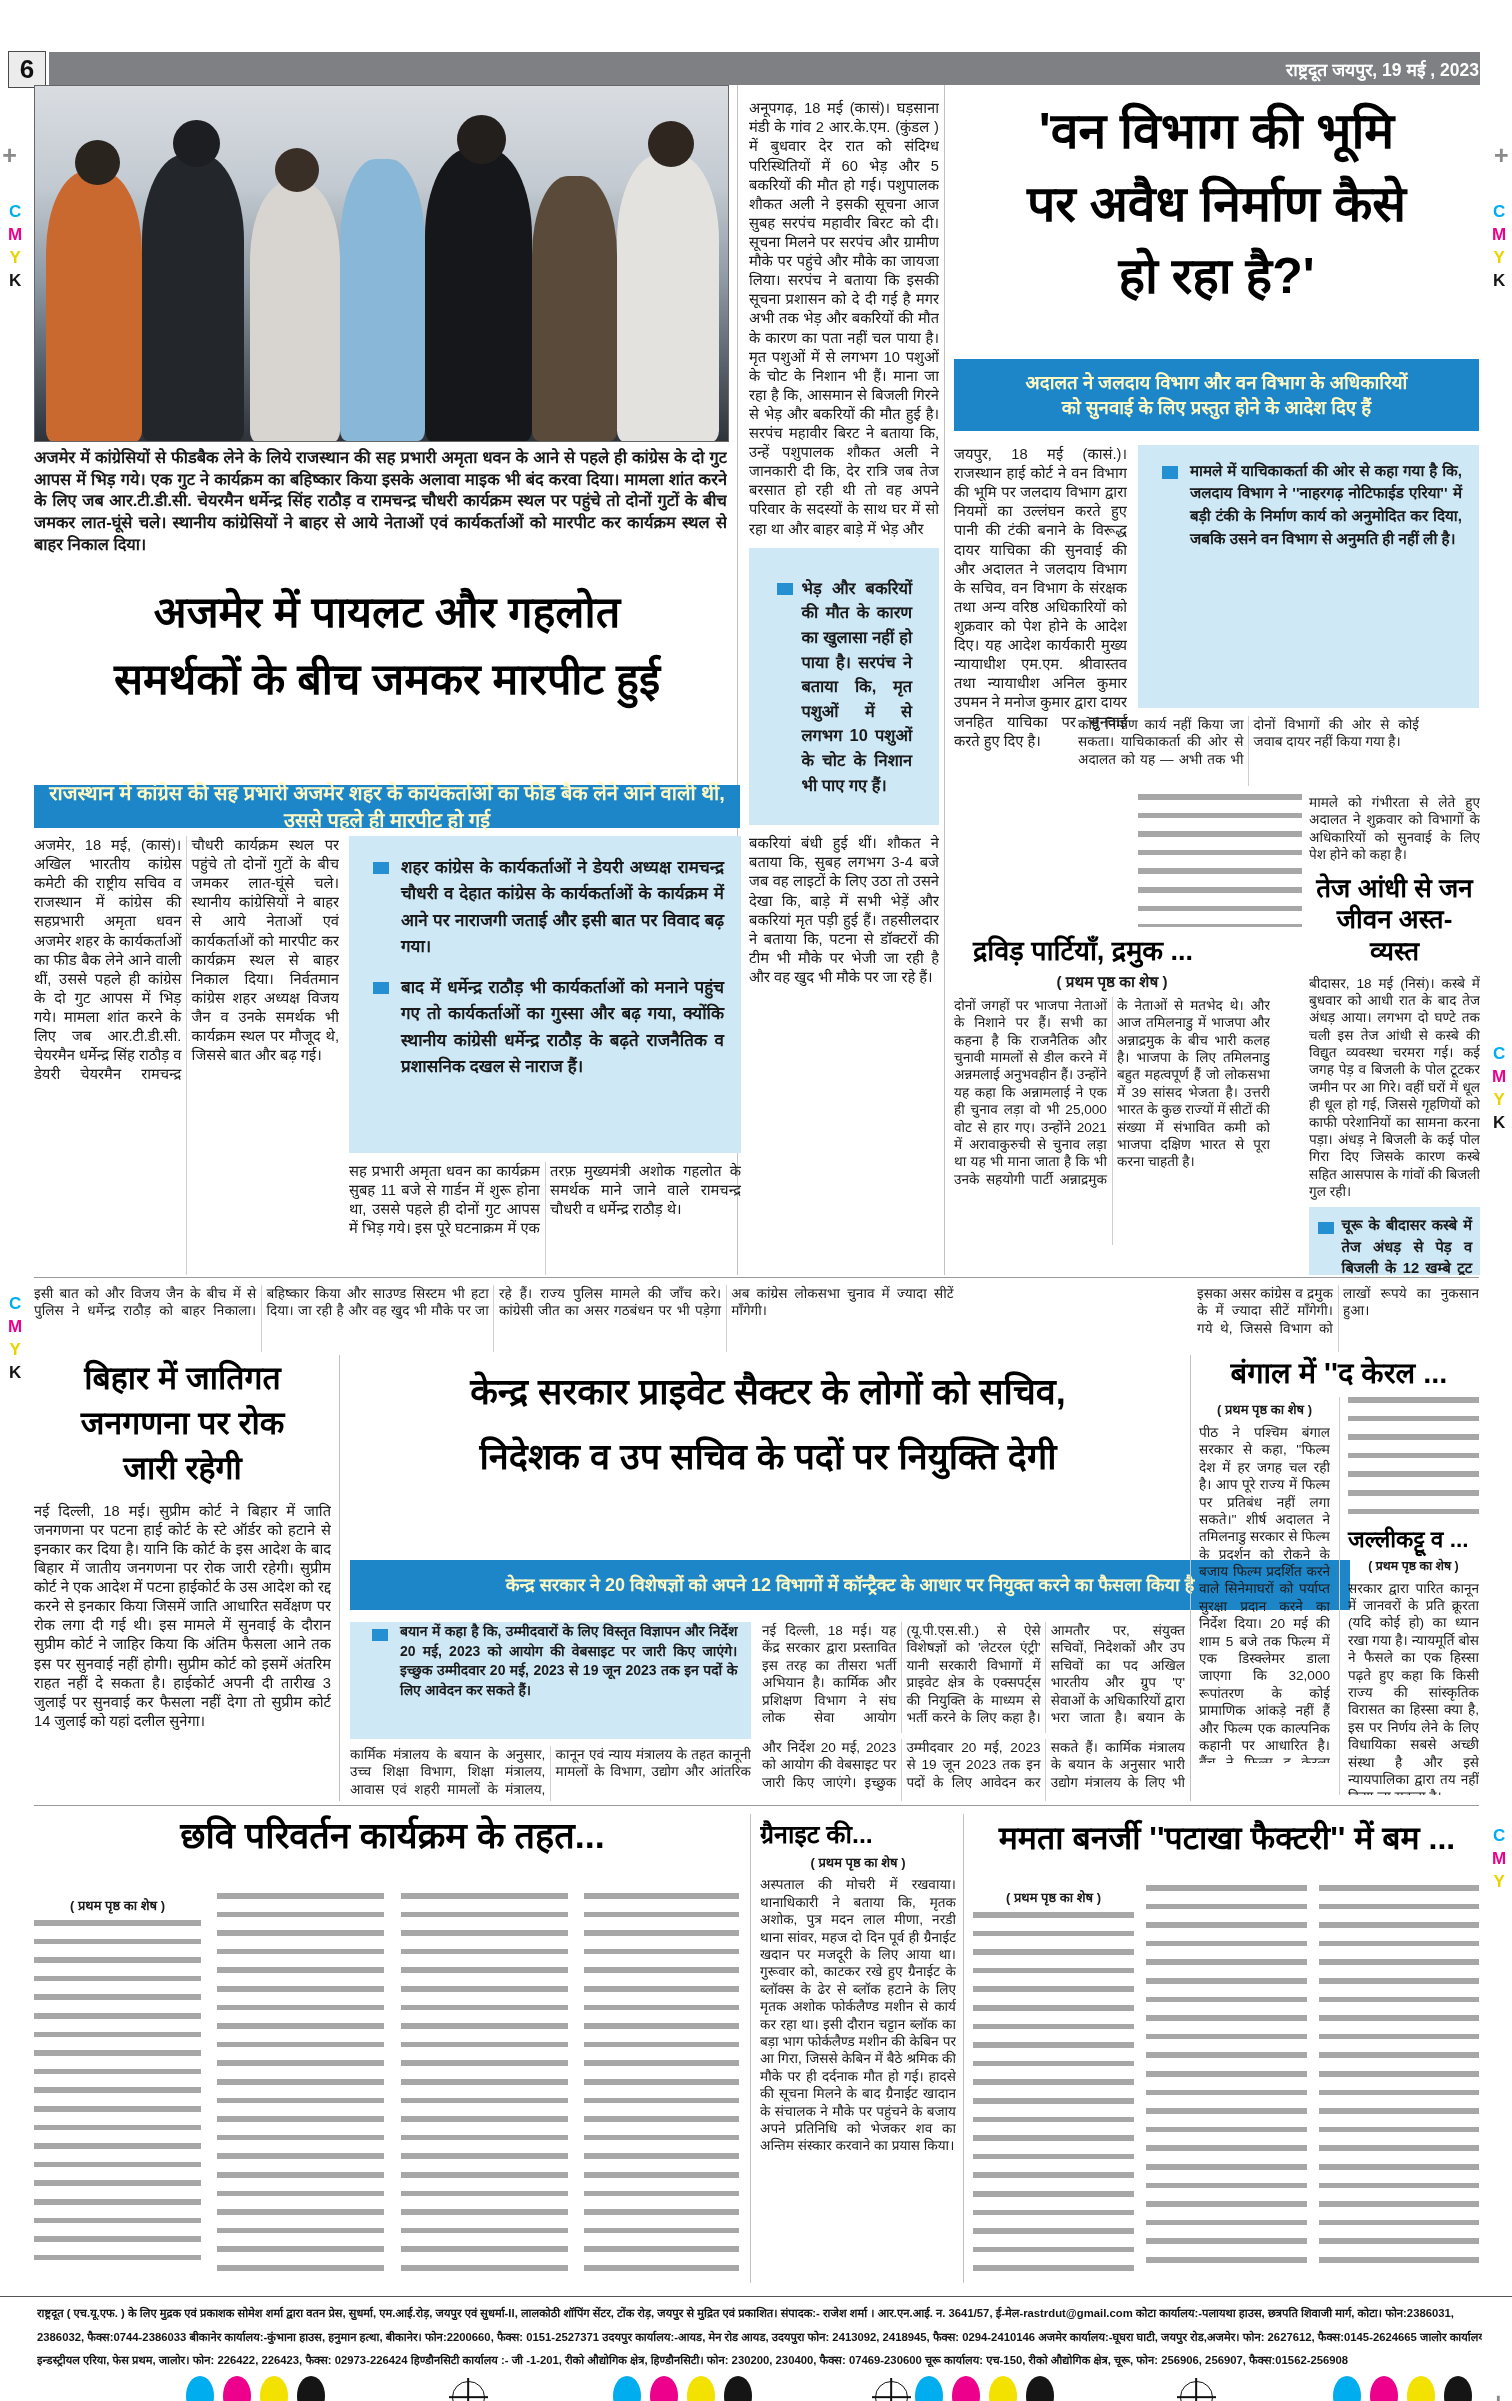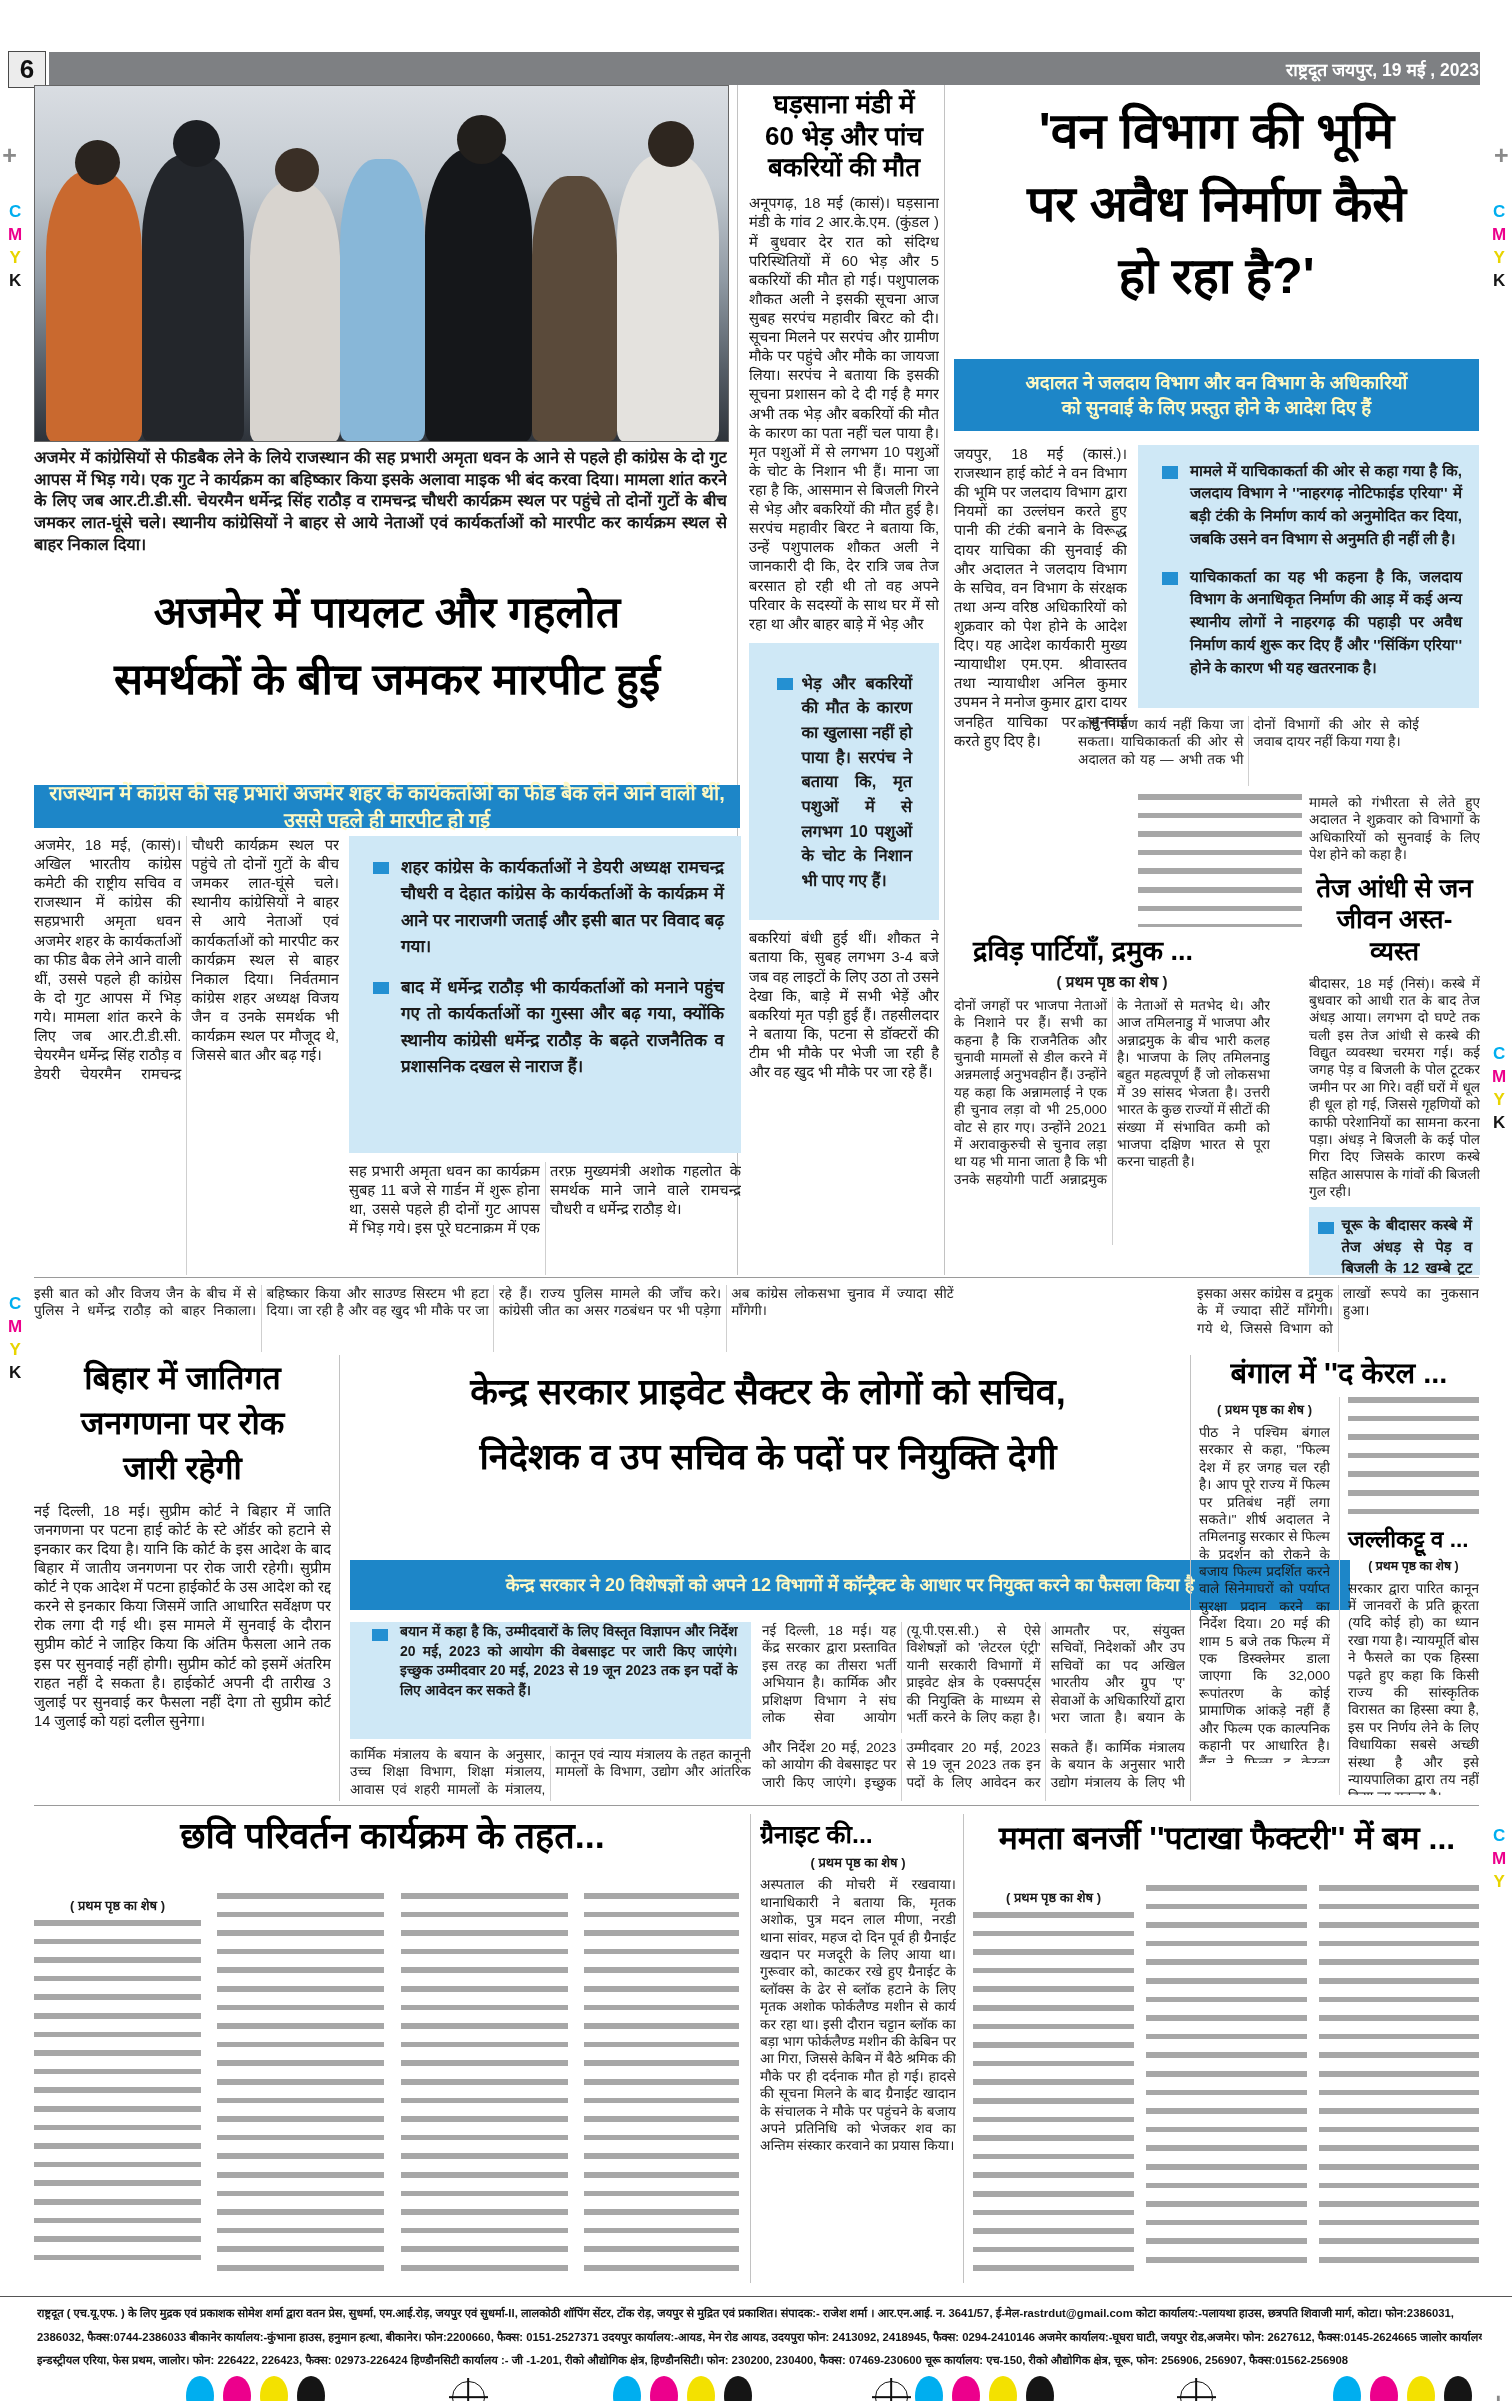--- a/index.html
+++ b/index.html
@@ -60,41 +60,37 @@
   <div class="head" style="left:422px;top:29px;width:49px;height:49px;background:#221f1c;"></div>
   <div class="fig" style="left:497px;top:90px;width:85px;height:265px;background:#5a4a3a;"></div>
   <div class="fig" style="left:582px;top:68px;width:102px;height:288px;background:#e4e2de;"></div>
   <div class="head" style="left:613px;top:35px;width:46px;height:46px;background:#2e261f;"></div>
 </div>
 <div class="abs caption" style="left:34px;top:447px;width:693px;height:111px;overflow:hidden;">अजमेर में कांग्रेसियों से फीडबैक लेने के लिये राजस्थान की सह प्रभारी अमृता धवन के आने से पहले ही कांग्रेस के दो गुट आपस में भिड़ गये। एक गुट ने कार्यक्रम का बहिष्कार किया इसके अलावा माइक भी बंद करवा दिया। मामला शांत करने के लिए जब आर.टी.डी.सी. चेयरमैन धर्मेन्द्र सिंह राठौड़ व रामचन्द्र चौधरी कार्यक्रम स्थल पर पहुंचे तो दोनों गुटों के बीच जमकर लात-घूंसे चले। स्थानीय कांग्रेसियों ने बाहर से आये नेताओं एवं कार्यकर्ताओं को मारपीट कर कार्यक्रम स्थल से बाहर निकाल दिया।</div>
 
 <div class="abs vrule" style="left:737px;top:85px;height:1190px;"></div>
 <div class="abs vrule" style="left:944px;top:85px;height:1190px;"></div>
 <div class="abs" style="left:749px;top:89px;width:190px;height:1186px;overflow:hidden;">
-  <div class="hl" style="font-size:26px;">घड़साना मंडी में
-60 भेड़ और पांच
-बकरियों की मौत</div>
   <div class="body-txt" style="margin-top:10.2px;">अनूपगढ़, 18 मई (कासं)। घड़साना मंडी के गांव 2 आर.के.एम. (कुंडल ) में बुधवार देर रात को संदिग्ध परिस्थितियों में 60 भेड़ और 5 बकरियों की मौत हो गई। पशुपालक शौकत अली ने इसकी सूचना आज सुबह सरपंच महावीर बिरट को दी। सूचना मिलने पर सरपंच और ग्रामीण मौके पर पहुंचे और मौके का जायजा लिया। सरपंच ने बताया कि इसकी सूचना प्रशासन को दे दी गई है मगर अभी तक भेड़ और बकरियों की मौत के कारण का पता नहीं चल पाया है। मृत पशुओं में से लगभग 10 पशुओं के चोट के निशान भी हैं। माना जा रहा है कि, आसमान से बिजली गिरने से भेड़ और बकरियों की मौत हुई है। सरपंच महावीर बिरट ने बताया कि, उन्हें पशुपालक शौकत अली ने जानकारी दी कि, देर रात्रि जब तेज बरसात हो रही थी तो वह अपने परिवार के सदस्यों के साथ घर में सो रहा था और बाहर बाड़े में भेड़ और</div>
   <div class="hbox" style="margin-top:9px;padding:20px;">
     <div class="bullet btxt" style="margin:8px 6.8px 8px 3.4px;padding-left:29px;">भेड़ और बकरियों की मौत के कारण का खुलासा नहीं हो पाया है। सरपंच ने बताया कि, मृत पशुओं में से लगभग 10 पशुओं के चोट के निशान भी पाए गए हैं।</div>
   </div>
   <div class="body-txt" style="margin-top:9px;">बकरियां बंधी हुई थीं। शौकत ने बताया कि, सुबह लगभग 3-4 बजे जब वह लाइटों के लिए उठा तो उसने देखा कि, बाड़े में सभी भेड़ें और बकरियां मृत पड़ी हुई हैं। तहसीलदार ने बताया कि, पटना से डॉक्टरों की टीम भी मौके पर भेजी जा रही है और वह खुद भी मौके पर जा रहे हैं।</div>
 </div>
 
 <div class="abs hl" style="left:954px;top:95px;width:525px;height:255px;font-size:50px;line-height:1.45;">'वन विभाग की भूमि
 पर अवैध निर्माण कैसे
 हो रहा है?'</div>
 <div class="abs subbar" style="left:954px;top:359px;width:525px;height:72px;font-size:18.6px;">अदालत ने जलदाय विभाग और वन विभाग के अधिकारियों
 को सुनवाई के लिए प्रस्तुत होने के आदेश दिए हैं</div>
 
 <div class="abs body-txt" style="left:954px;top:445px;width:173px;height:481px;">जयपुर, 18 मई (कासं.)। राजस्थान हाई कोर्ट ने वन विभाग की भूमि पर जलदाय विभाग द्वारा नियमों का उल्लंघन करते हुए पानी की टंकी बनाने के विरूद्ध दायर याचिका की सुनवाई की और अदालत ने जलदाय विभाग के सचिव, वन विभाग के संरक्षक तथा अन्य वरिष्ठ अधिकारियों को शुक्रवार को पेश होने के आदेश दिए। यह आदेश कार्यकारी मुख्य न्यायाधीश एम.एम. श्रीवास्तव तथा न्यायाधीश अनिल कुमार उपमन ने मनोज कुमार द्वारा दायर जनहित याचिका पर सुनवाई करते हुए दिए है।</div>
 
 <div class="abs hbox" style="left:1138px;top:445px;width:341px;height:263px;">
   <div class="bullet" style="font-weight:bold;font-size:15.2px;line-height:1.5;text-align:justify;">मामले में याचिकाकर्ता की ओर से कहा गया है कि, जलदाय विभाग ने ''नाहरगढ़ नोटिफाईड एरिया'' में बड़ी टंकी के निर्माण कार्य को अनुमोदित कर दिया, जबकि उसने वन विभाग से अनुमति ही नहीं ली है।</div>
-  <div class="bullet" style="font-weight:bold;font-size:15.2px;line-height:1.5;text-align:justify;">याचिकाकर्ता का यह भी कहना है कि, जलदाय विभाग के अनाधिकृत निर्माण की आड़ में कई अन्य स्थानीय लोगों ने नाहरगढ़ की पहाड़ी पर अवैध निर्माण कार्य शुरू कर दिए हैं और ''सिंकिंग एरिया'' होने के कारण भी यह खतरनाक है।</div>
 </div>
 <div class="abs body-sm cols2" style="left:1078px;top:716px;width:341px;height:70px;">कोई निर्माण कार्य नहीं किया जा सकता। याचिकाकर्ता की ओर से अदालत को यह — अभी तक भी दोनों विभागों की ओर से कोई जवाब दायर नहीं किया गया है।</div>
 
 <div class="abs fill" style="left:1138px;top:794px;width:164px;height:133px;"></div>
 
 <div class="abs" style="left:1309px;top:794px;width:171px;height:481px;overflow:hidden;">
   <div class="body-sm">मामले को गंभीरता से लेते हुए अदालत ने शुक्रवार को विभागों के अधिकारियों को सुनवाई के लिए पेश होने को कहा है।</div>
   <div class="hl" style="font-size:26px;margin:9px 0 6.8px 0;">तेज आंधी से जन
 जीवन अस्त-
 व्यस्त</div>

